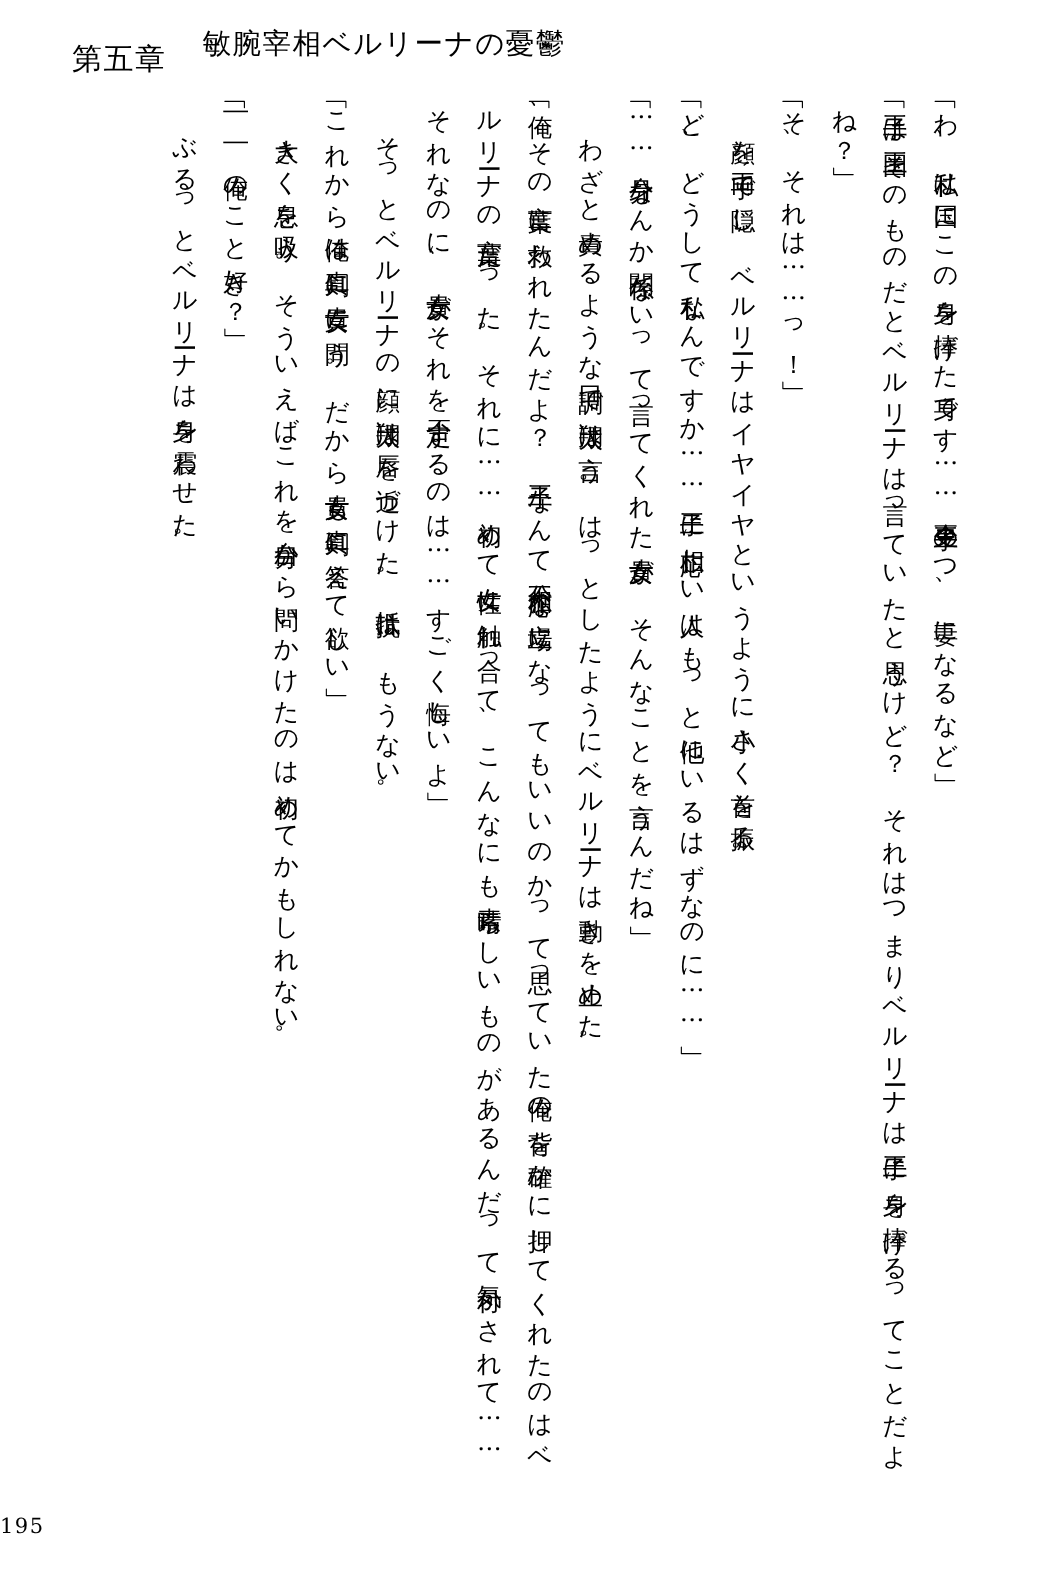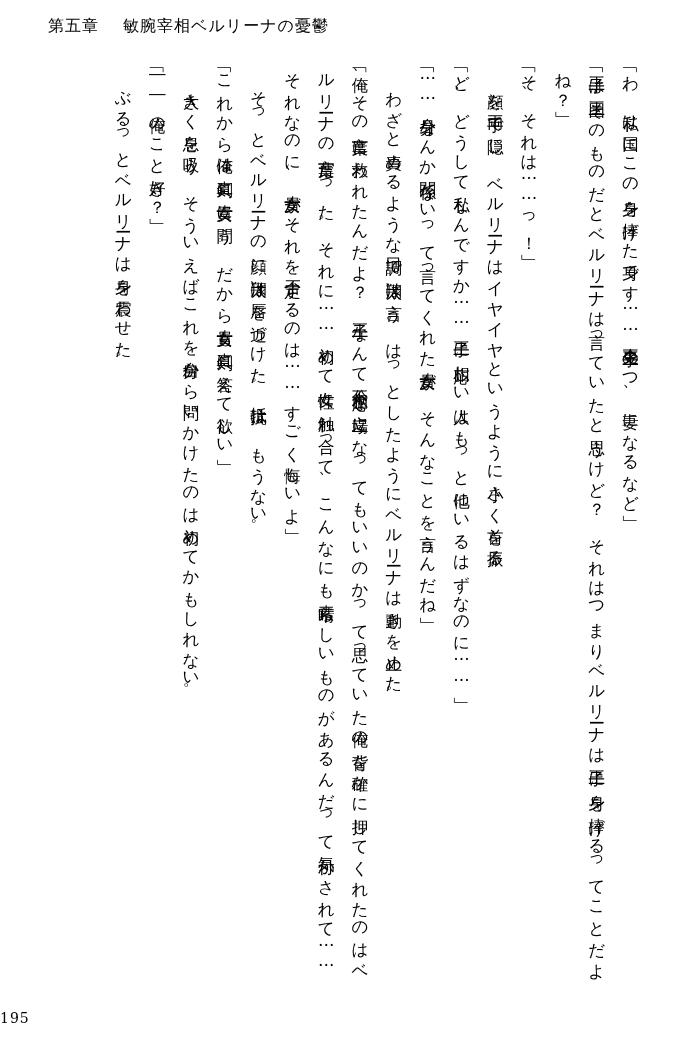--- a/index.html
+++ b/index.html
@@ -32,24 +32,25 @@
     right: 48px;
     height: 28px;
     display: flex;
     align-items: flex-start;
     gap: 24px;
     font-size: 15px;
     letter-spacing: 1px;
     white-space: nowrap;
   }
   .header .chapter-num {
-    font-size: 16px;
+    font-size: 20px;
+    margin-top: 10px;
   }
   .header .chapter-title {
-    font-size: 16px;
+    font-size: 19px;
   }
 
   
   .body-area {
     position: absolute;
     top: 62px;
     left: 46px;
     right: 46px;
     height: 930px;
   }

